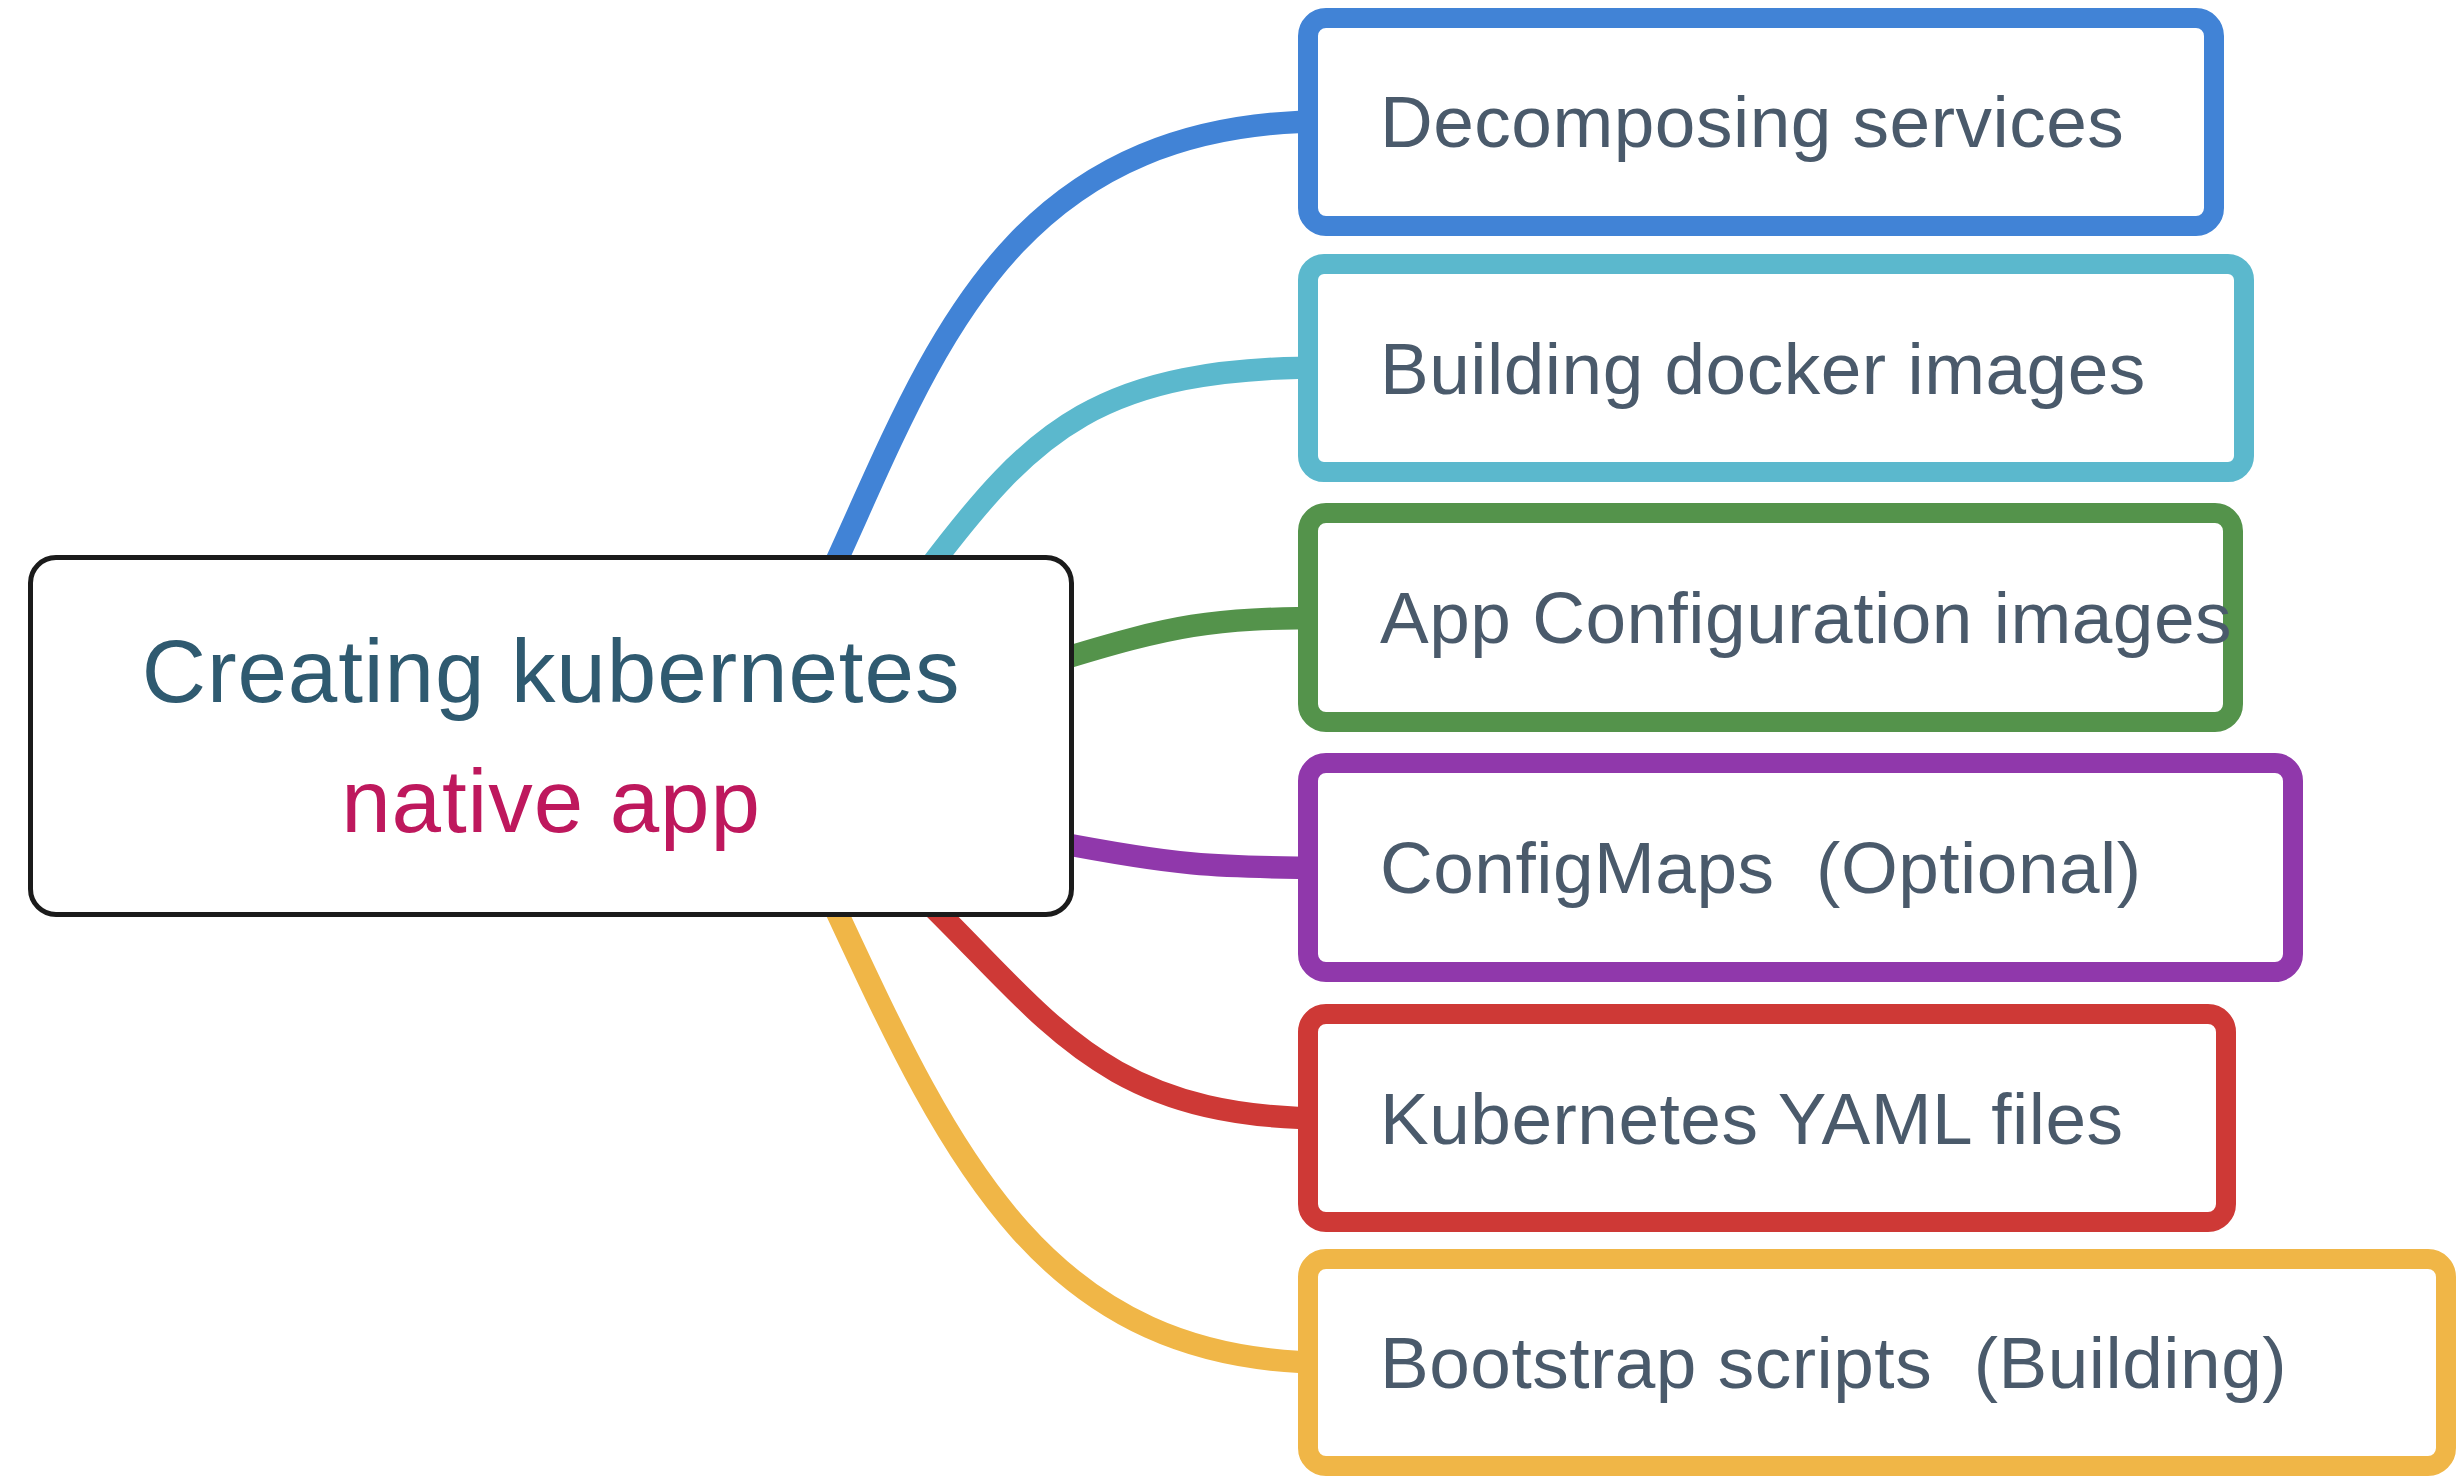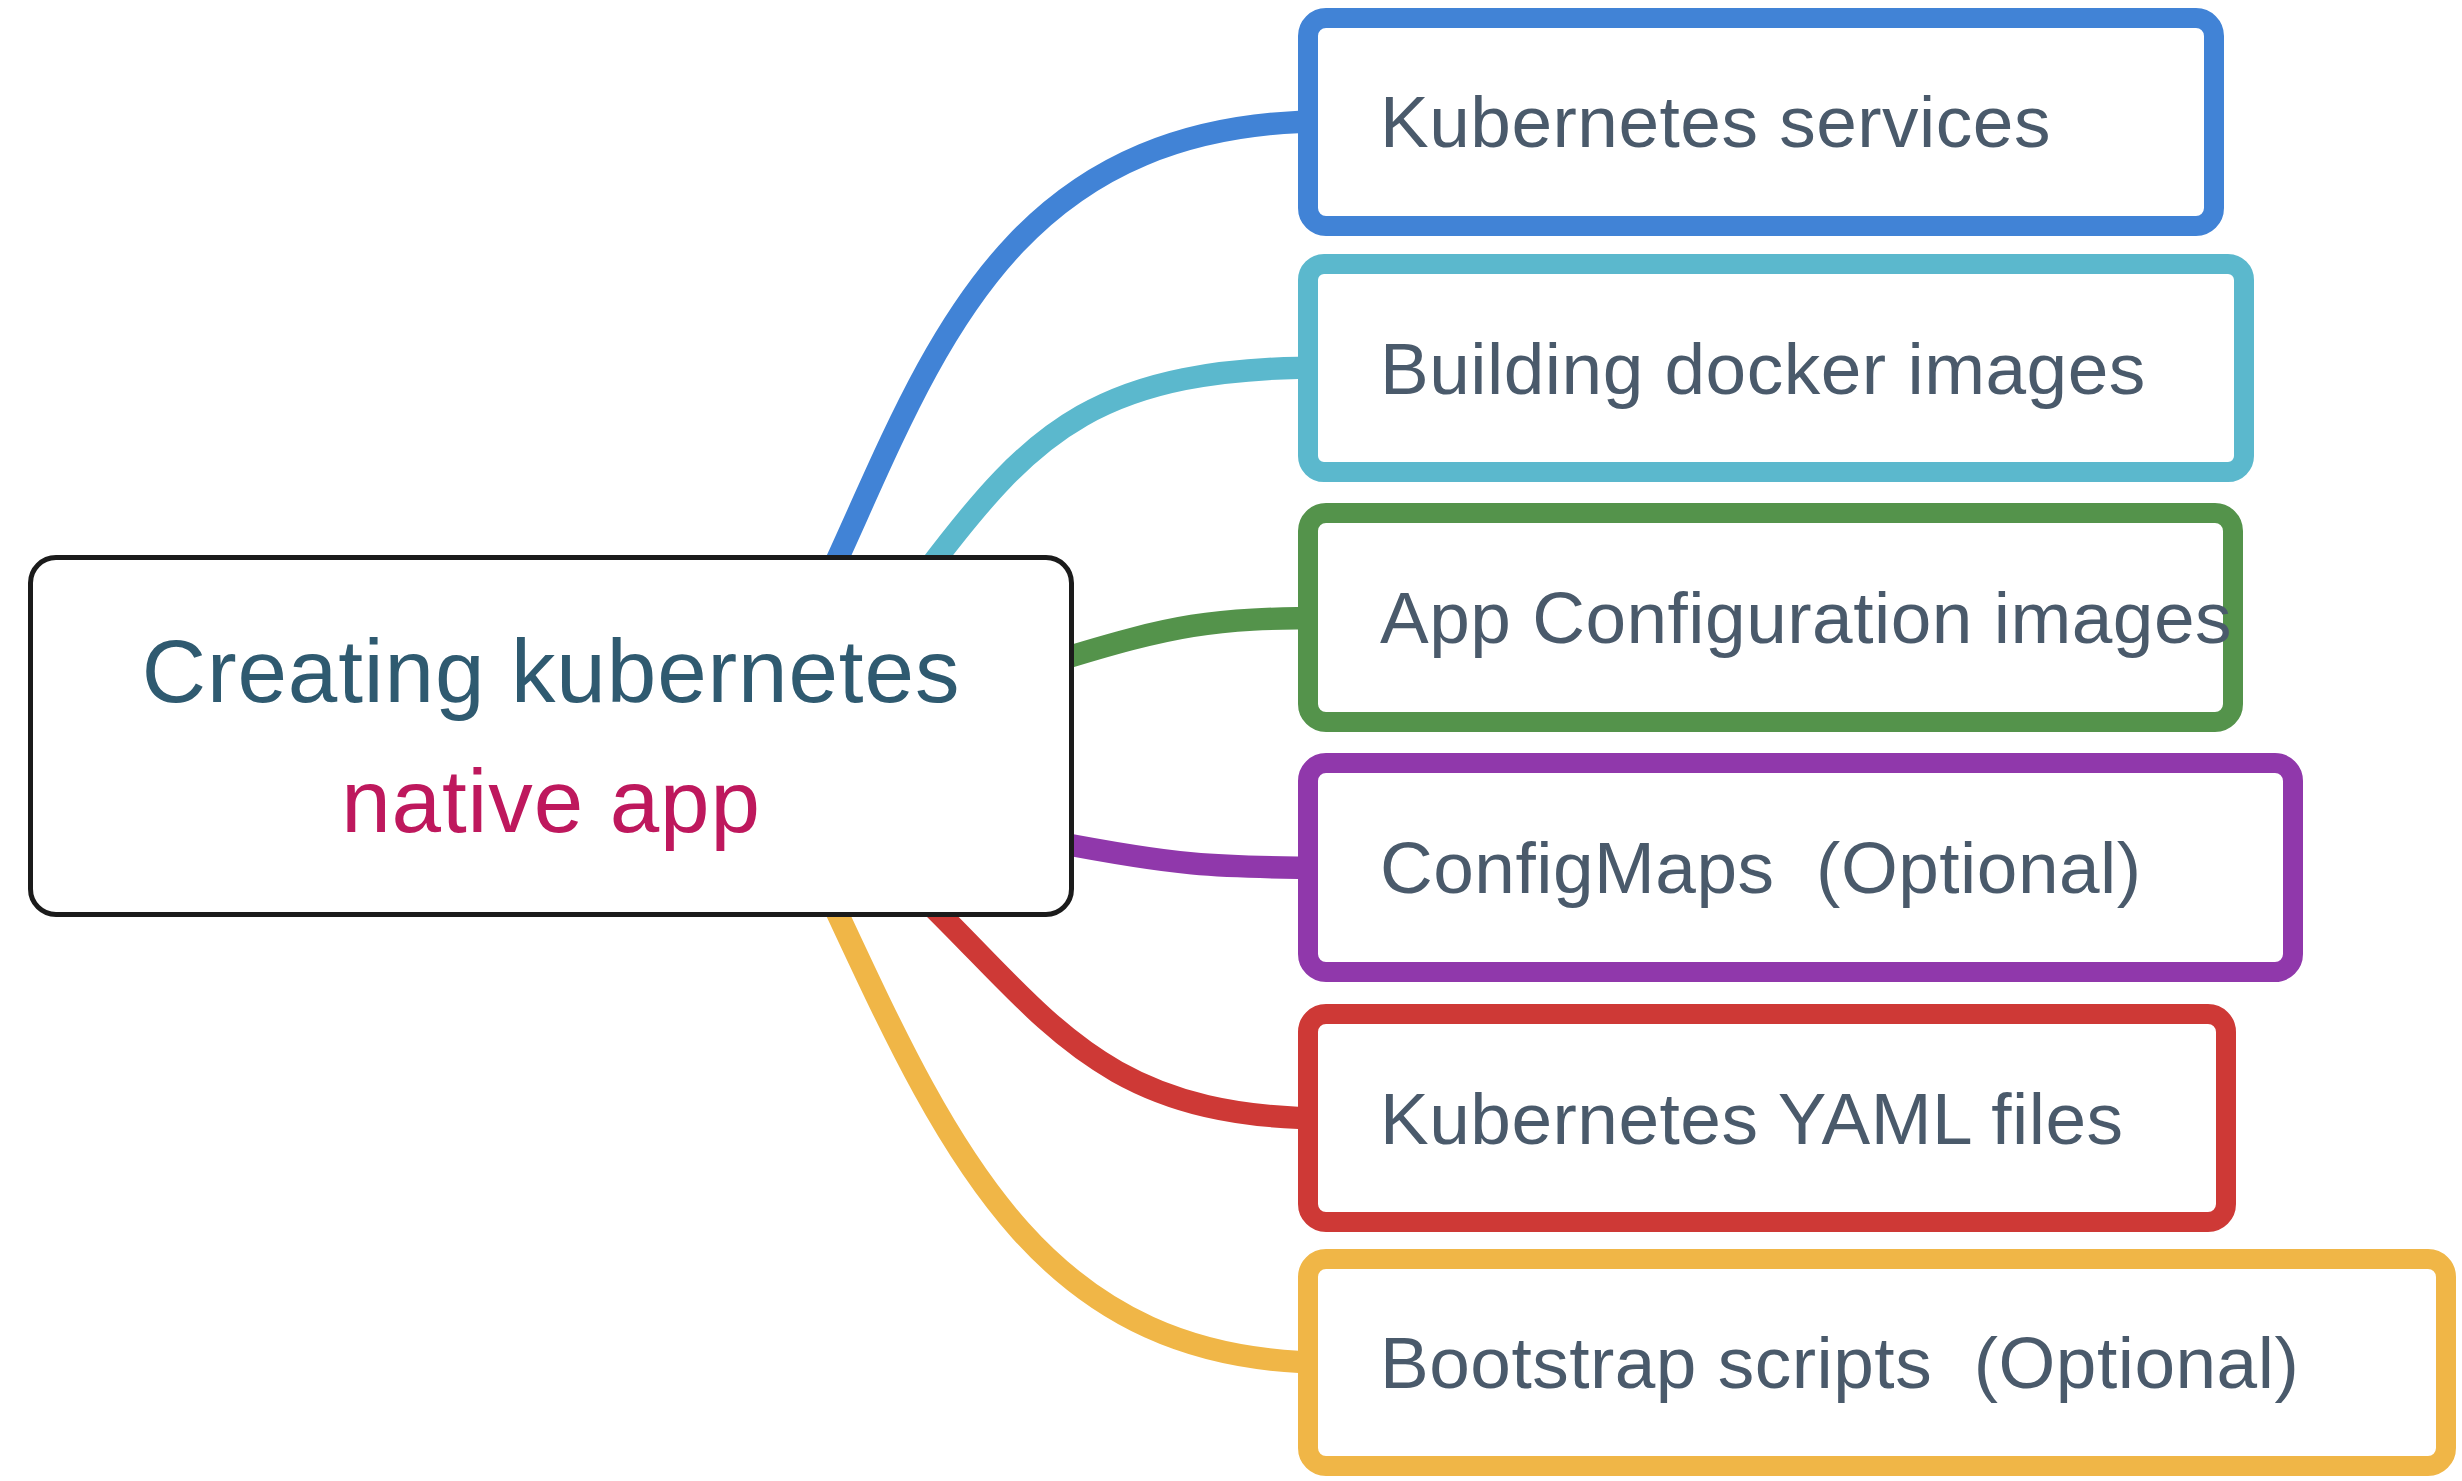--- a/index.html
+++ b/index.html
@@ -72,35 +72,35 @@
   <path d="M 1000 972 C 1130 1100, 1190 1200, 1425 1200" fill="none" stroke-width="24" stroke="#ce3936"></path>
   <path d="M 895 972 C 1020 1240, 1120 1462, 1425 1462" fill="none" stroke-width="24" stroke="#f0b647"></path>
 </svg>
 
 <div class="root-node" style="border-color: rgb(27, 27, 27);">
   <div class="line" style="color: rgb(47, 90, 112);">Creating kubernetes</div>
   <div class="line" style="color: #be185d;">native app</div>
 </div>
 
 <div class="branch b0" style="border-color: rgb(65, 131, 214);">
-  <span class="label" style="color: rgb(74, 90, 107);">Kubernetes services</span>
+  <span class="label" style="color: rgb(74, 90, 107);">Decomposing services</span>
 </div>
 
 <div class="branch b1" style="border-color: rgb(91, 184, 205);">
   <span class="label" style="color: rgb(74, 90, 107);">Building docker images</span>
 </div>
 
 <div class="branch b2" style="border-color: rgb(84, 147, 75);">
   <span class="label" style="color: rgb(74, 90, 107);">App Configuration images</span>
 </div>
 
 <div class="branch b3" style="border-color: rgb(144, 56, 171);">
   <span class="label" style="color: rgb(74, 90, 107);">ConfigMaps  (Optional)</span>
 </div>
 
 <div class="branch b4" style="border-color: rgb(206, 57, 54);">
   <span class="label" style="color: rgb(74, 90, 107); text-align: center;">Kubernetes YAML files</span>
 </div>
 
 <div class="branch b5" style="border-color: rgb(240, 182, 71);">
-  <span class="label" style="color: rgb(74, 90, 107);">Bootstrap scripts  (Optional)</span>
+  <span class="label" style="color: rgb(74, 90, 107);">Bootstrap scripts  (Building)</span>
 </div>
 
 
 </body></html>

